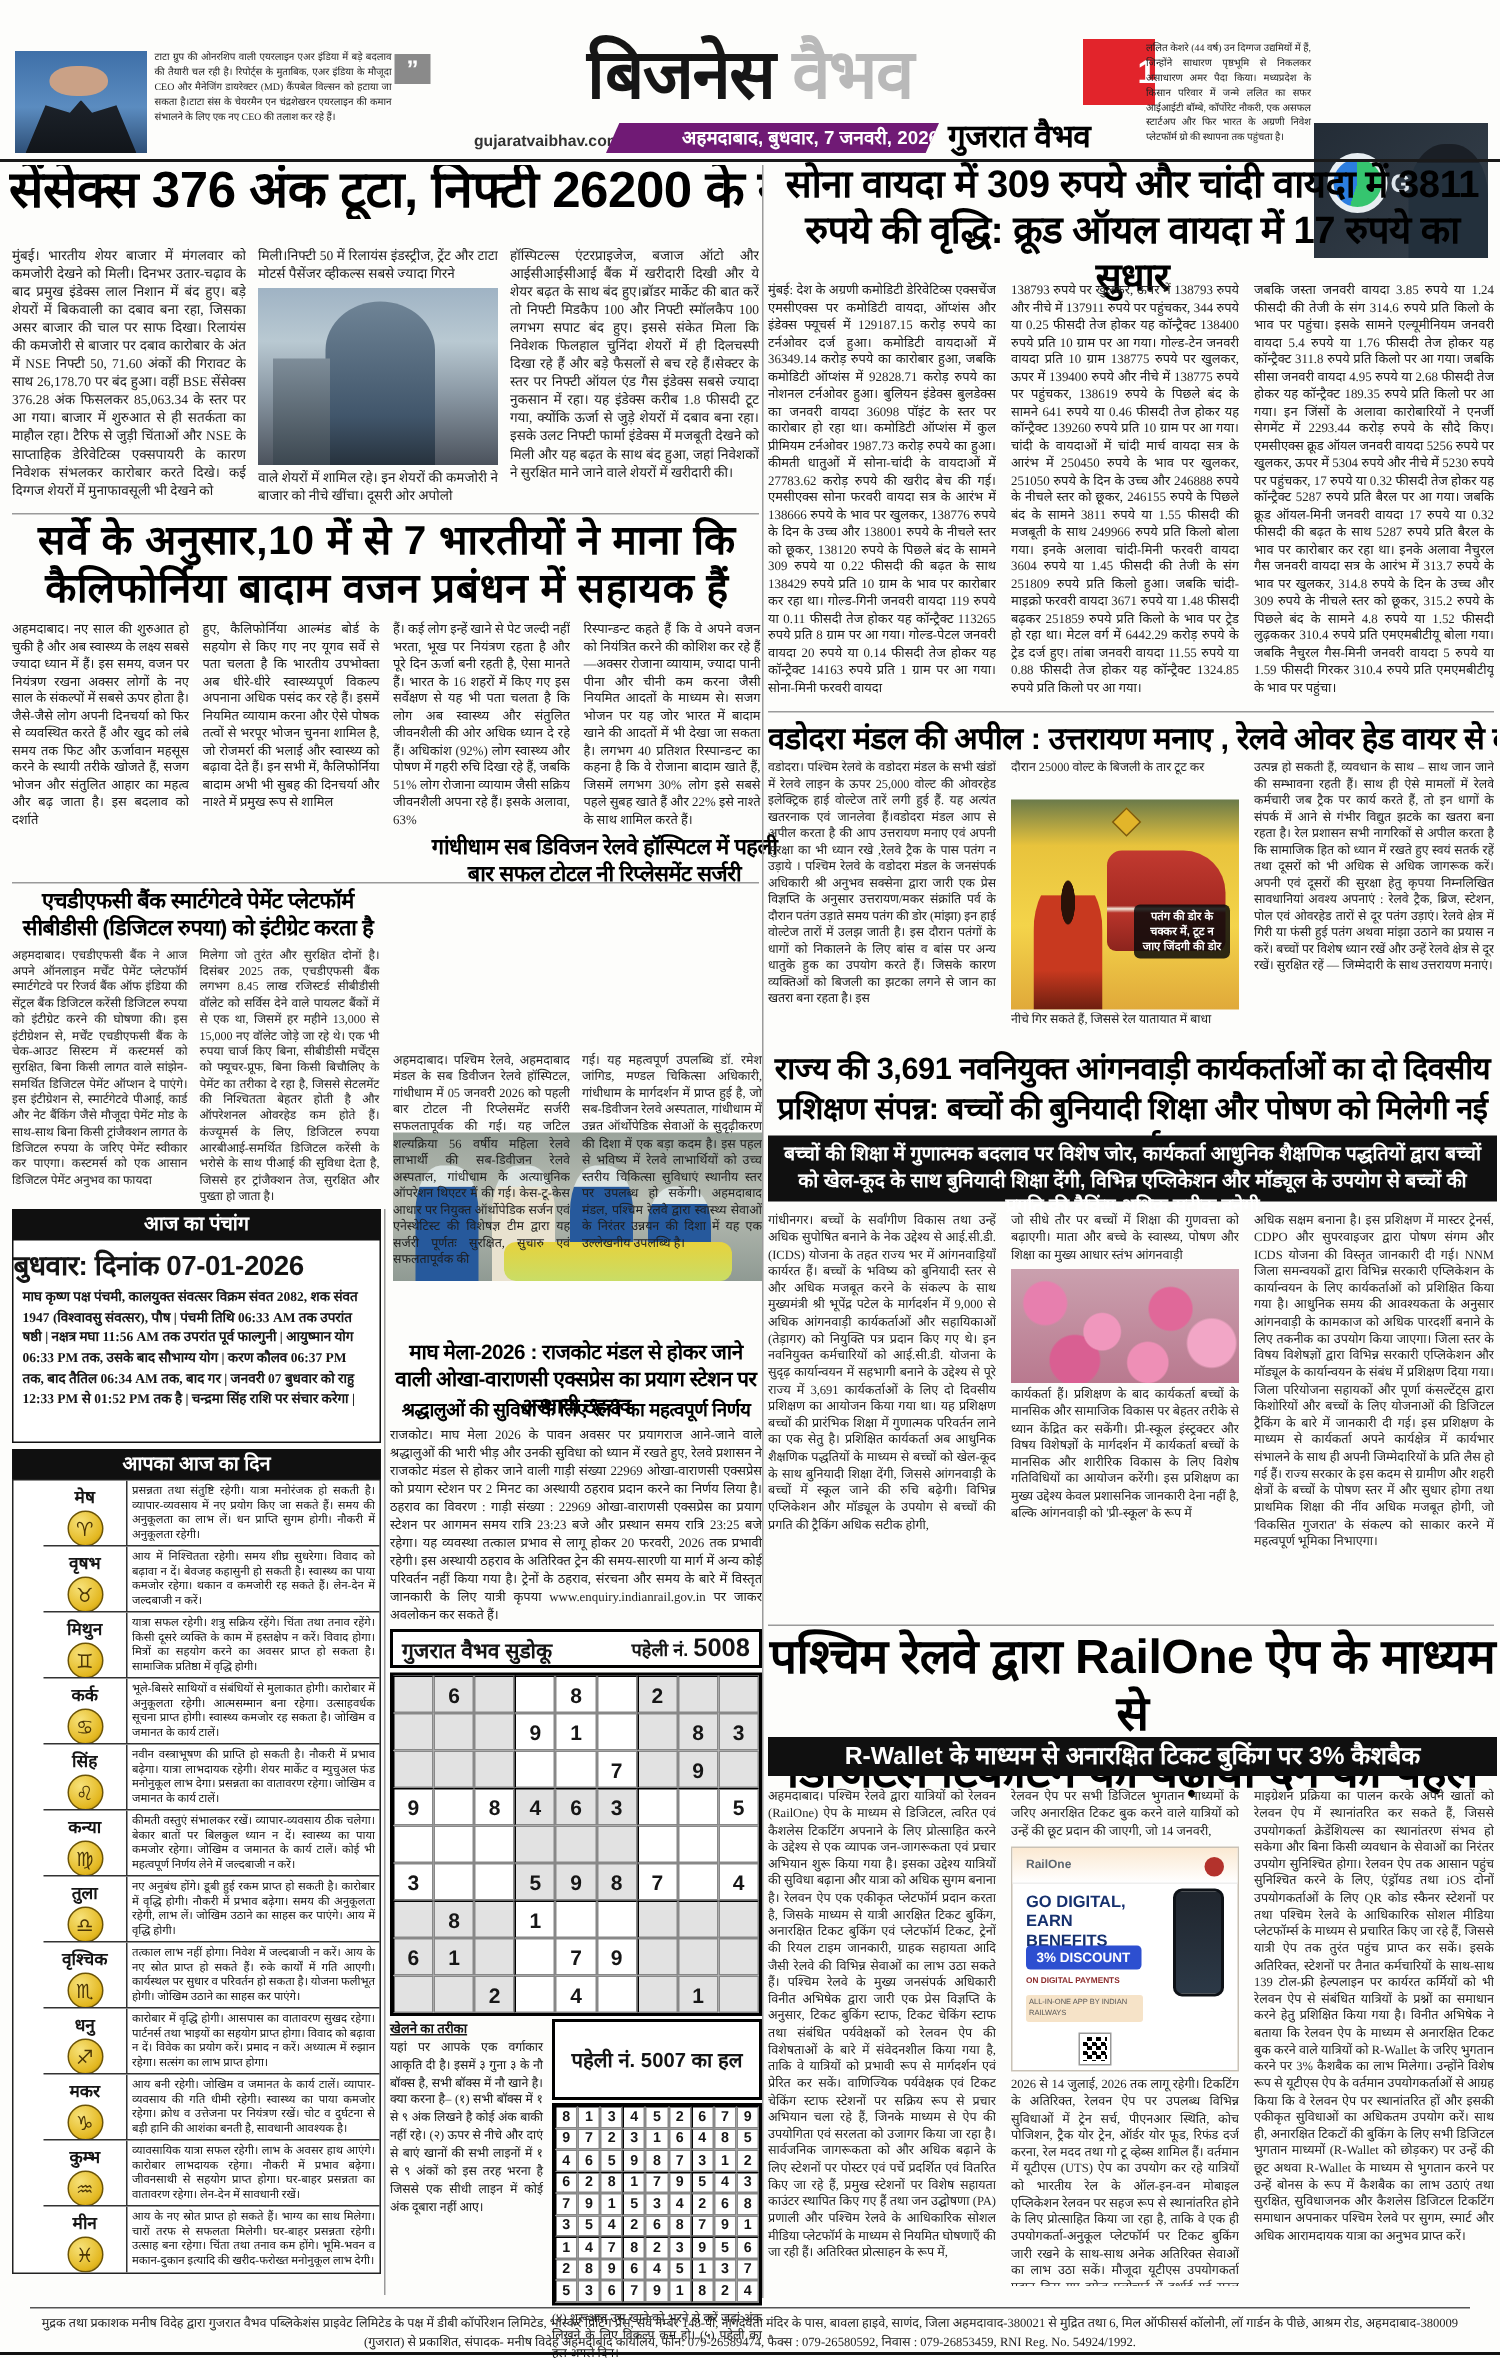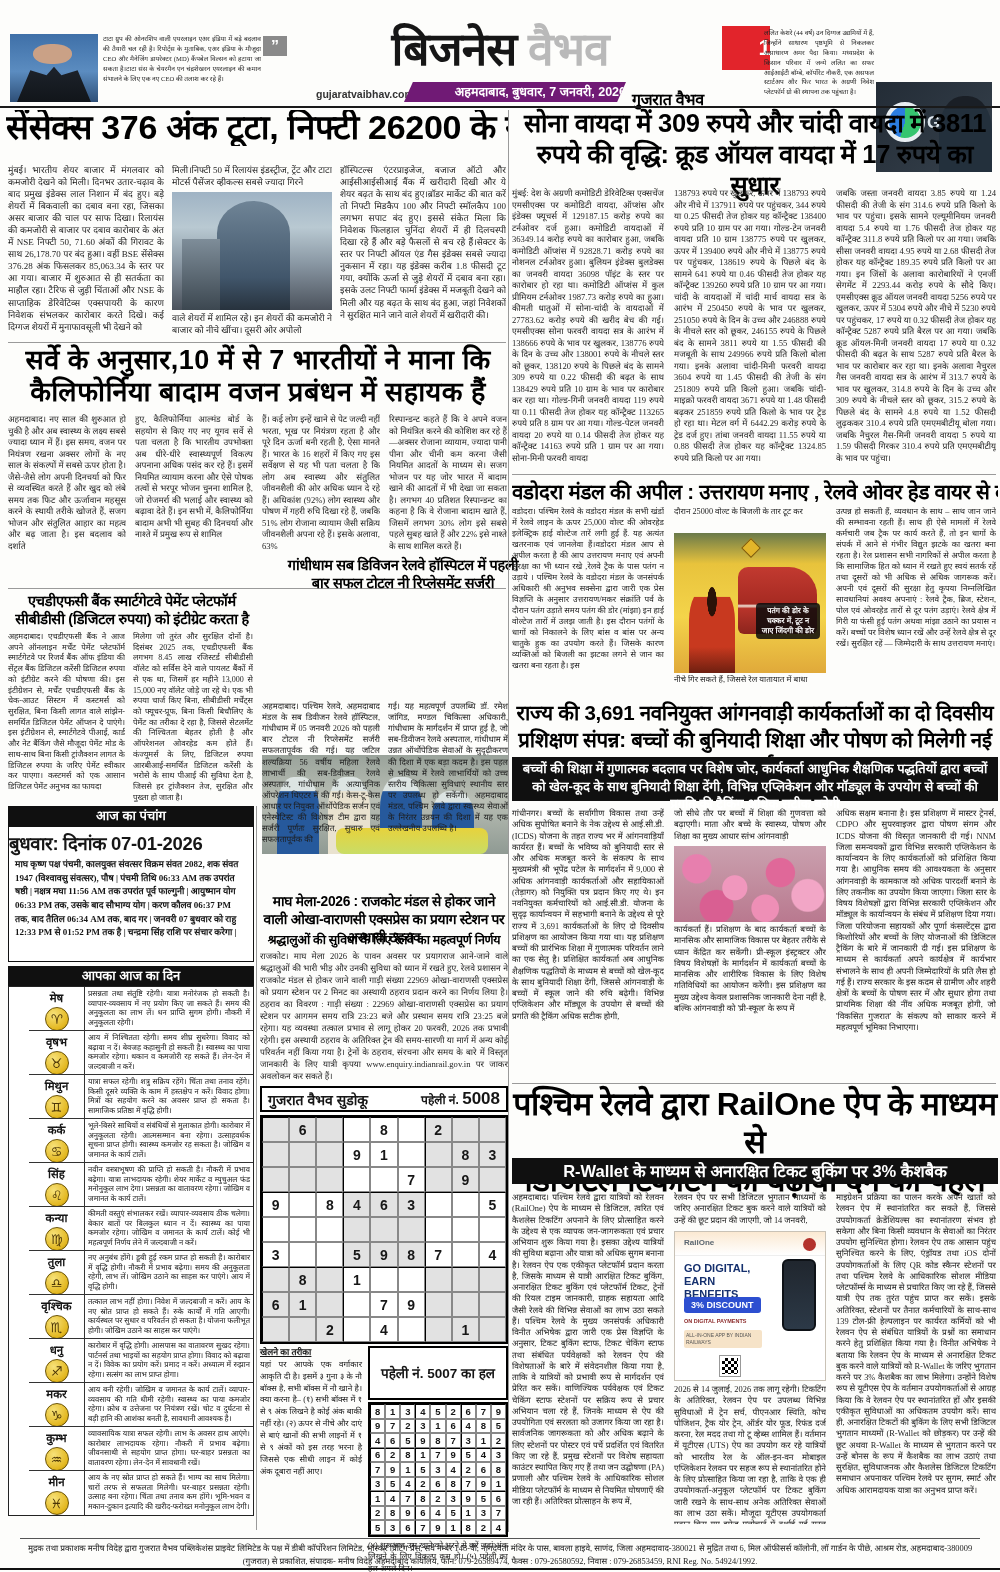--- a/index.html
+++ b/index.html
@@ -92,21 +92,21 @@
 
 <div id="page">
 
   <div class="photo img-man abs" style="left:10px;top:34px;width:88px;height:68px;"></div>
   <div class="brief abs" style="left:103px;top:34px;width:158px;height:70px;">टाटा ग्रुप की ओनरशिप वाली एयरलाइन एअर इंडिया में बड़े बदलाव की तैयारी चल रही है। रिपोर्ट्स के मुताबिक, एअर इंडिया के मौजूदा CEO और मैनेजिंग डायरेक्टर (MD) कैंपबेल विल्सन को हटाया जा सकता है।टाटा संस के चेयरमैन एन चंद्रशेखरन एयरलाइन की कमान संभालने के लिए एक नए CEO की तलाश कर रहे हैं।</div>
   <div class="abs" style="left:263px;top:36px;width:24px;height:20px;background:#8a8a8a;color:#fff;font-size:16px;font-weight:800;text-align:center;line-height:22px;">”</div>
 
   <div class="abs m-title" style="left:320px;top:16px;width:360px;text-align:center;"><span>बिजनेस</span> <span class="g">वैभव</span></div>
   <div class="abs" style="left:316px;top:88px;font-size:10.5px;font-weight:700;color:#333;">gujaratvaibhav.com</div>
   <div class="abs ribbon" style="left:404px;top:82px;width:222px;height:20px;">अहमदाबाद, बुधवार, 7 जनवरी, 2026</div>
-  <div class="abs hl" style="left:632px;top:88px;font-size:16px;">गुजरात वैभव</div>
+  <div class="abs hl" style="left:632px;top:76px;font-size:21px;">गुजरात वैभव</div>
   <div class="abs pageno" style="left:722px;top:26px;width:36px;height:44px;">11</div>
   <div class="brief abs" style="left:764px;top:28px;width:110px;height:76px;">ललित केशरे (44 वर्ष) उन दिग्गज उद्यमियों में हैं, जिन्होंने साधारण पृष्ठभूमि से निकलकर असाधारण अमर पैदा किया। मध्यप्रदेश के किसान परिवार में जन्मे ललित का सफर आईआईटी बॉम्बे, कॉर्पोरेट नौकरी, एक असफल स्टार्टअप और फिर भारत के अग्रणी निवेश प्लेटफॉर्म ग्रो की स्थापना तक पहुंचता है।</div>
   <div class="photo img-groww abs" style="left:876px;top:14px;width:116px;height:90px;">
     <span class="groww-dot"></span>
     <span class="groww-word">Groww</span>
     <span class="groww-person"></span>
   </div>
   <div class="rule-h" style="left:0;top:106px;width:1000px;border-top:2px solid #1a1a1a;"></div>
 
   <div class="abs hl head-xxl" style="left:6px;top:110px;width:502px;overflow:hidden;">सेंसेक्स 376 अंक टूटा, निफ्टी 26200 के नीचे</div>

